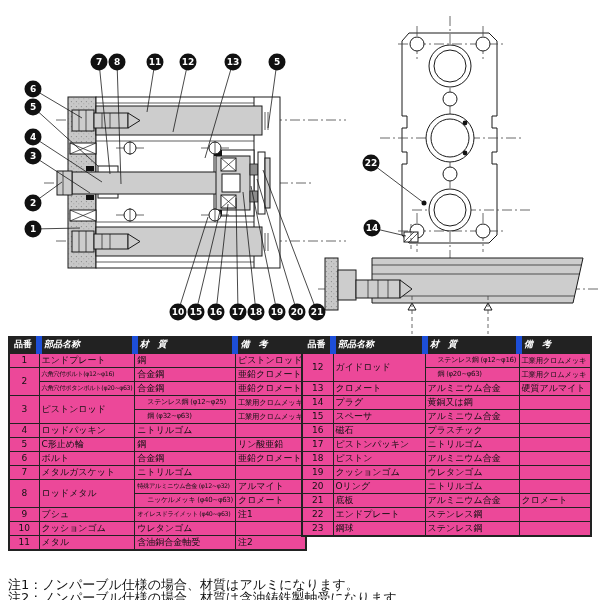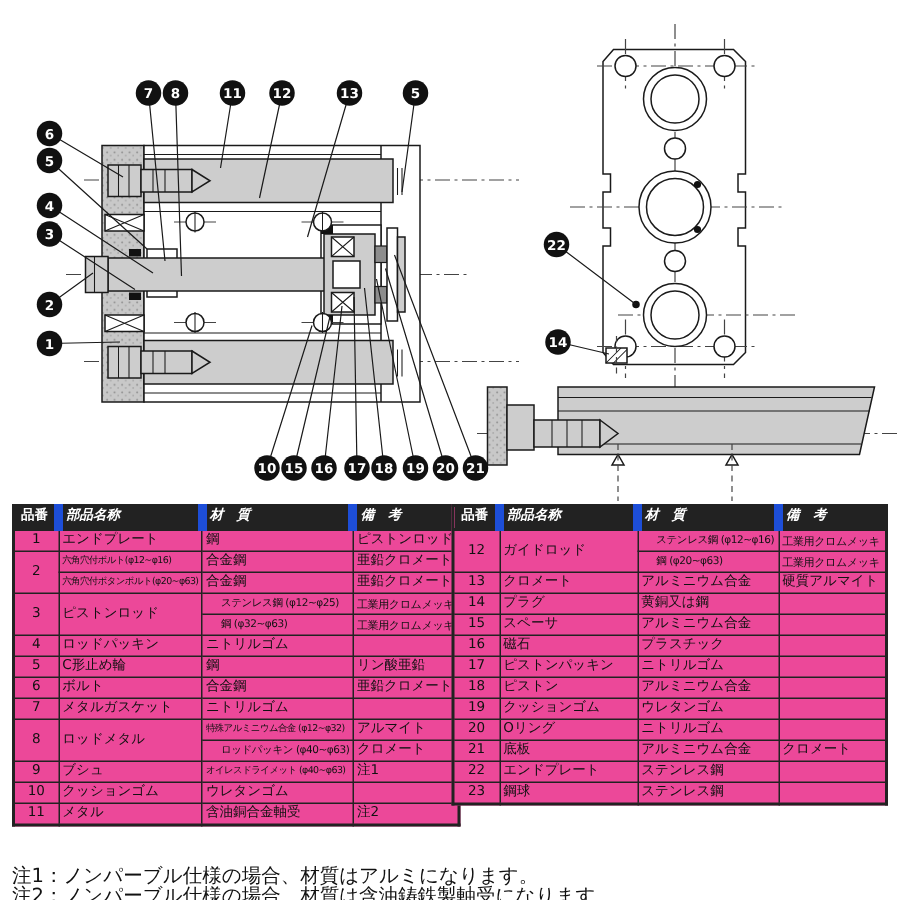--- a/index.html
+++ b/index.html
@@ -331,21 +331,21 @@
       <td>ニトリルゴム</td>
       <td></td>
     </tr>
     <tr>
       <td class="no" rowspan="2">8</td>
       <td rowspan="2">ロッドメタル</td>
       <td class="xs">特殊アルミニウム合金 (φ12~φ32)</td>
       <td>アルマイト</td>
     </tr>
     <tr>
-      <td class="sm">ロッドパッキン (φ40~φ63)</td>
+      <td class="sm">ニッケルメッキ (φ40~φ63)</td>
       <td>クロメート</td>
     </tr>
     <tr>
       <td class="no">9</td>
       <td>ブシュ</td>
       <td class="xs">オイレスドライメット (φ40~φ63)</td>
       <td>注1</td>
     </tr>
     <tr>
       <td class="no">10</td>

